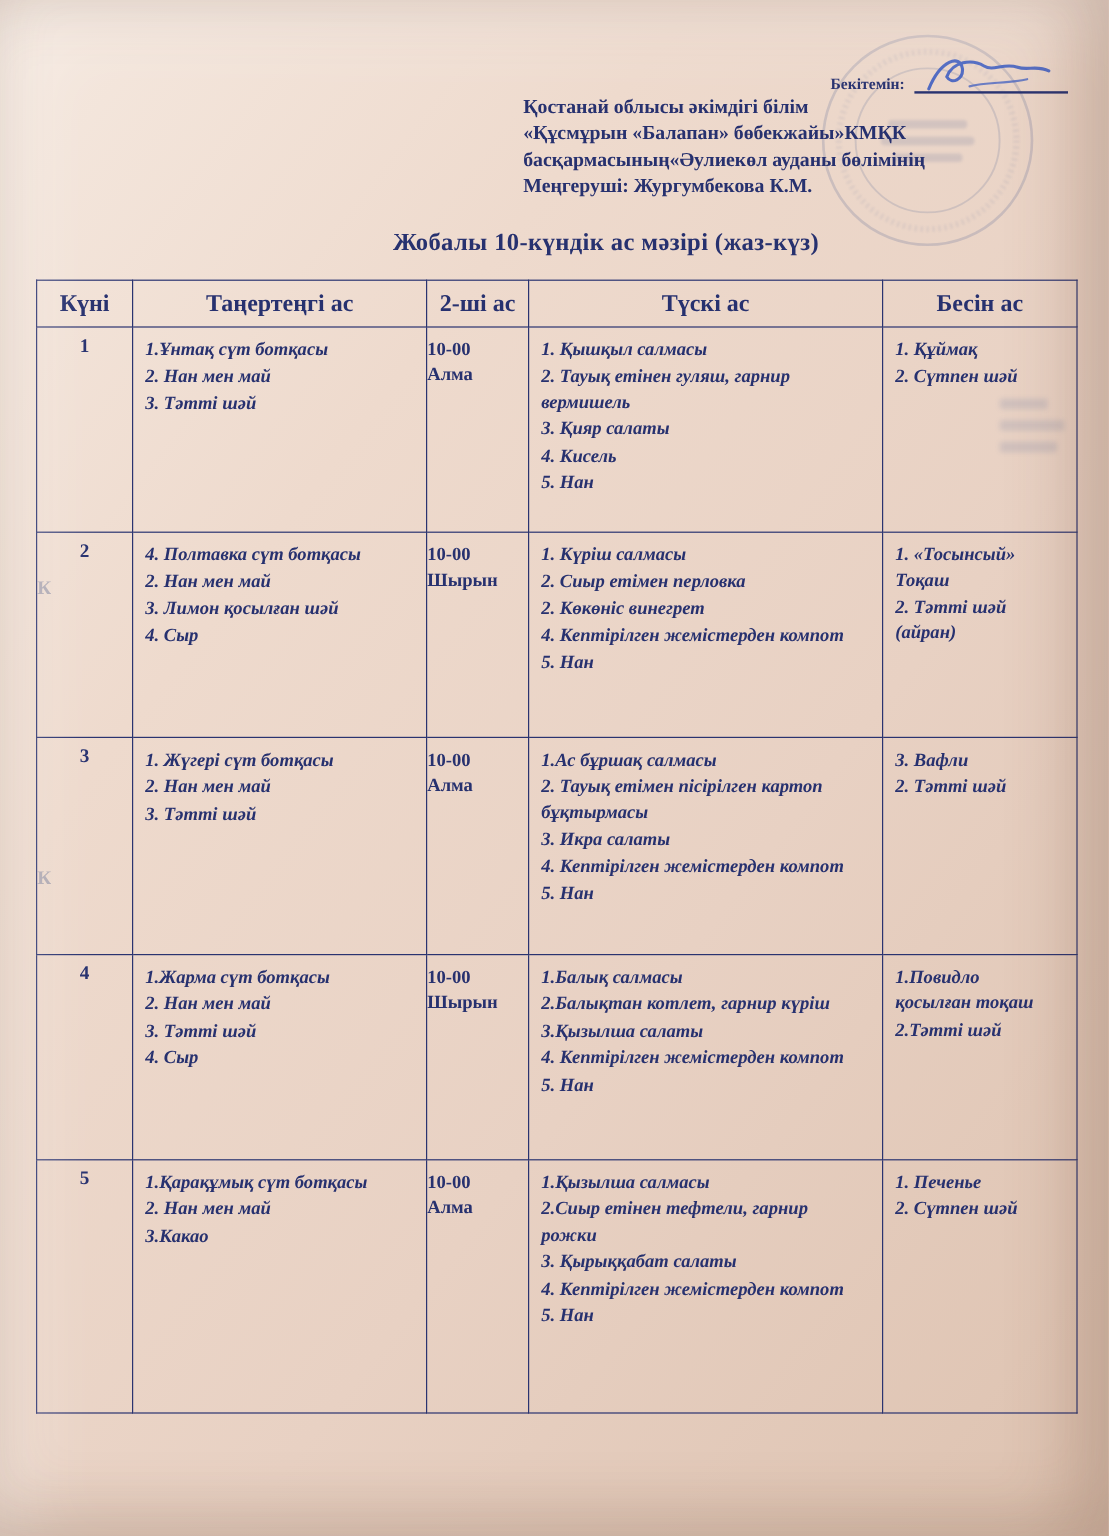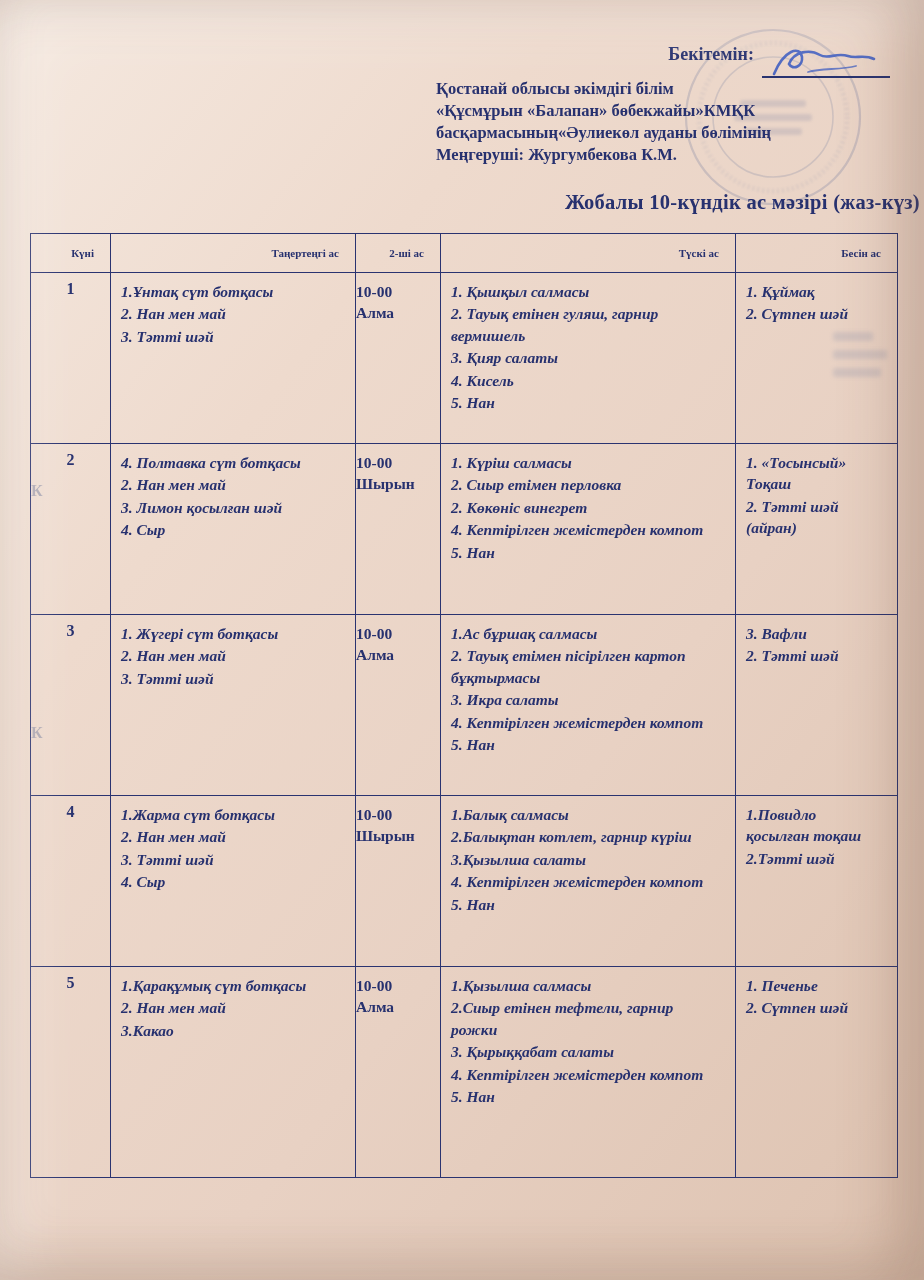--- a/index.html
+++ b/index.html
@@ -15,50 +15,50 @@
   }
   .page::after {
     content:""; position:absolute; inset:0; pointer-events:none;
     box-shadow: inset -34px 0 55px rgba(110,70,50,.20),
                 inset 0 -26px 50px rgba(110,70,50,.12),
                 inset 26px 26px 60px rgba(255,255,255,.30);
   }
   
   .approve-row {
     position:absolute; top:44px; right:34px;
-    display:flex; gap:8px;
-    font-weight:bold; font-size:18px;
+    display:flex; align-items:flex-end; gap:8px;
+    font-weight:bold; font-size:13px;
   }
   .sign-line { position:relative; width:128px; height:34px; border-bottom:2px solid #27316f; }
   .sign-line svg { position:absolute; left:2px; bottom:-8px; }
   .header-lines {
     position:absolute; top:78px; right:18px; width:470px;
     text-align:left; font-weight:bold; font-size:16.5px; line-height:1.34;
   }
   .doc-title {
     position:absolute; top:191px; left:90px; width:830px;
-    text-align:right; font-weight:bold; font-size:20.5px; letter-spacing:.3px;
+    text-align:center; font-weight:bold; font-size:20.5px; letter-spacing:.3px;
   }
   
   .stamp { position:absolute; left:678px; top:22px; opacity:.55; pointer-events:none; }
   .ghost-block { position:absolute; left:833px; top:332px; filter:blur(2px); opacity:.55; }
   .ghost-block div { background:rgba(80,100,150,.28); height:9px; margin-bottom:9px; border-radius:2px; }
   .margin-mark {
     position:absolute; font-weight:bold; font-size:16px;
     color:rgba(58,76,128,.35); filter:blur(.5px);
   }
   
   table.menu {
     position:absolute; left:30px; top:233px; width:867px;
     border-collapse:collapse; table-layout:fixed; font-size:15.5px;
   }
   .menu th, .menu td { border:1.6px solid #2a3370; vertical-align:top; }
   .menu thead th {
-    font-weight:bold; text-align:right; font-size:11px;
-    height:39px; vertical-align:middle; padding:4px 16px;
+    font-weight:bold; text-align:center; font-size:20px;
+    height:39px; vertical-align:middle; padding:4px 0;
   }
   td.day  { text-align:center; font-weight:bold; font-size:16px; padding-top:7px; }
   td.meal { padding:8px 14px 6px 10px; font-weight:bold; line-height:1.38; }
   td.meal div { margin-bottom:1px;font-style:italic; }
   td.second { text-align:left; font-weight:bold; padding-top:8px; line-height:1.38; }
 </style>
 </head>
 <body>
 
 <div class="page">

